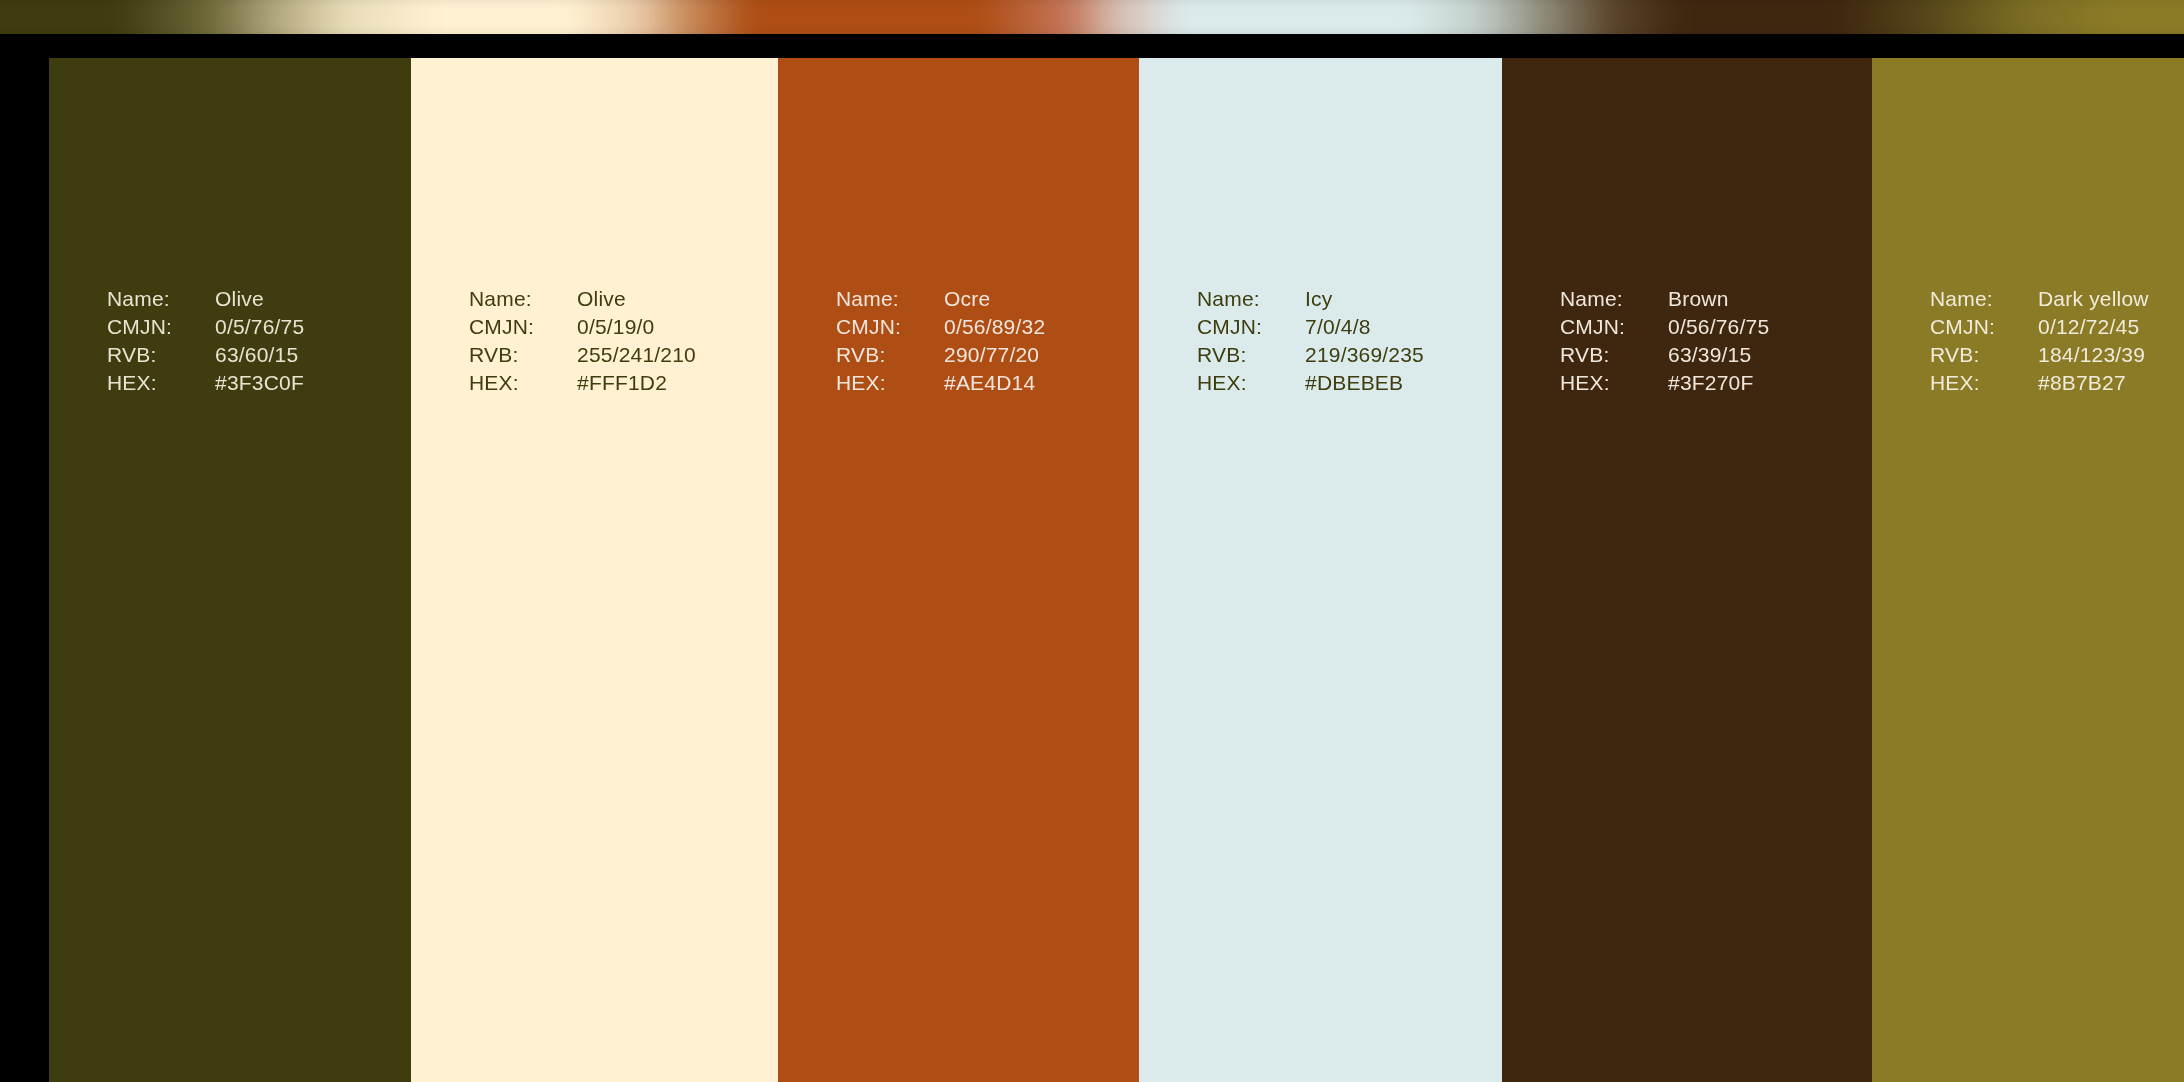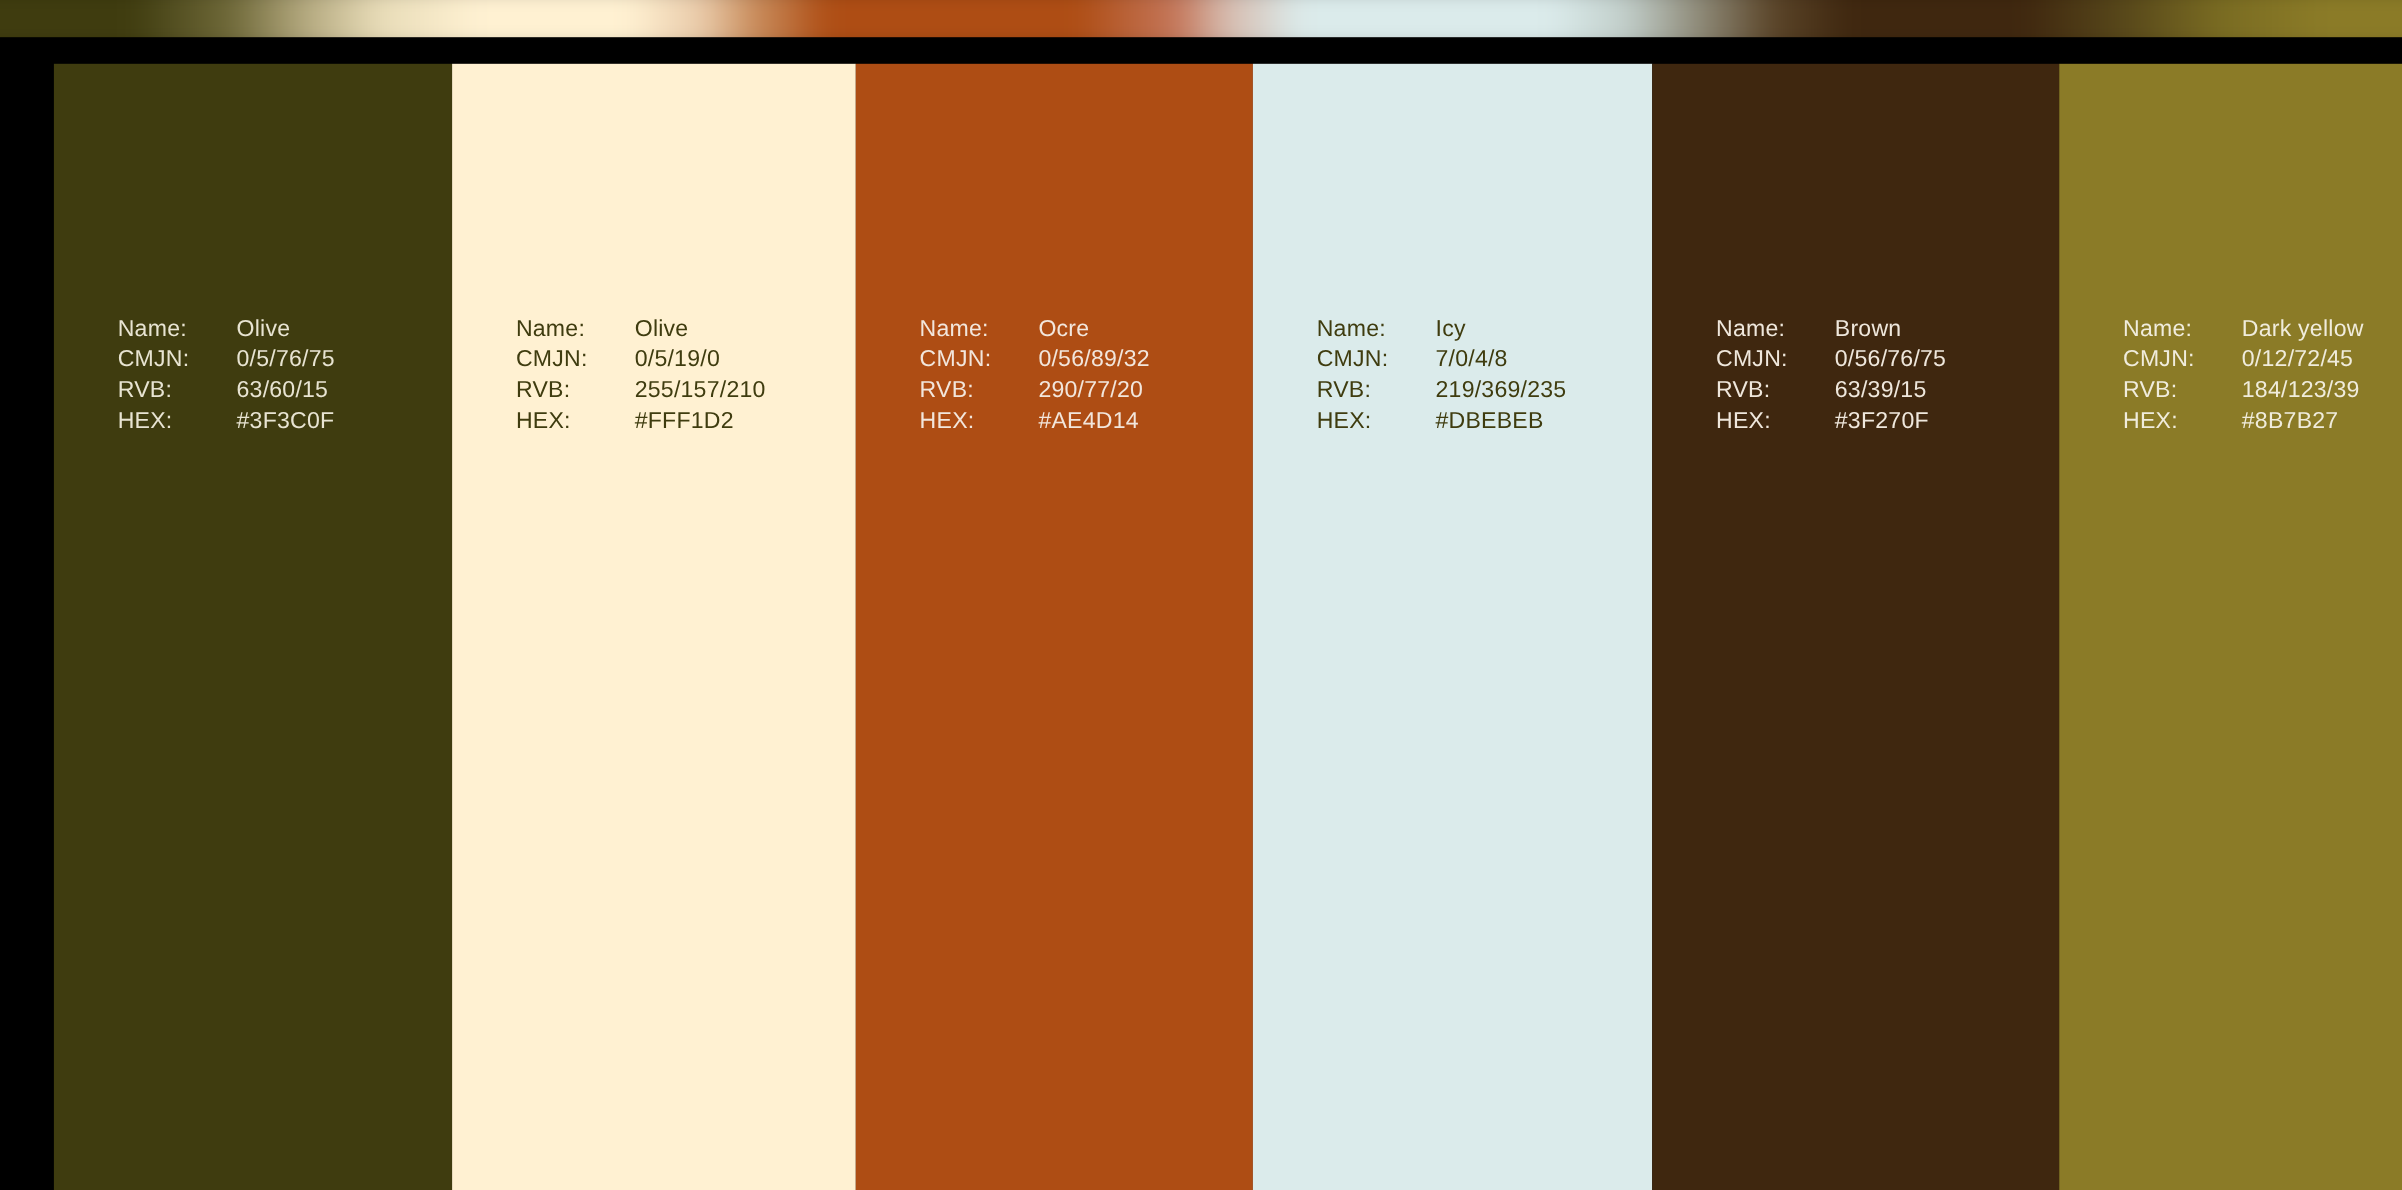--- a/index.html
+++ b/index.html
@@ -92,21 +92,21 @@
           <div class="spec-row">
             <span class="spec-label">Name:</span>
             <span class="spec-value">Olive</span>
           </div>
           <div class="spec-row">
             <span class="spec-label">CMJN:</span>
             <span class="spec-value">0/5/19/0</span>
           </div>
           <div class="spec-row">
             <span class="spec-label">RVB:</span>
-            <span class="spec-value">255/157/210</span>
+            <span class="spec-value">255/241/210</span>
           </div>
           <div class="spec-row">
             <span class="spec-label">HEX:</span>
             <span class="spec-value">#FFF1D2</span>
           </div>
         </div>
       </div>
       <div class="swatch" style="background: rgb(174, 77, 20); width: 361px;">
         <div class="spec" style="color: rgb(242, 230, 220);">
           <div class="spec-row">

